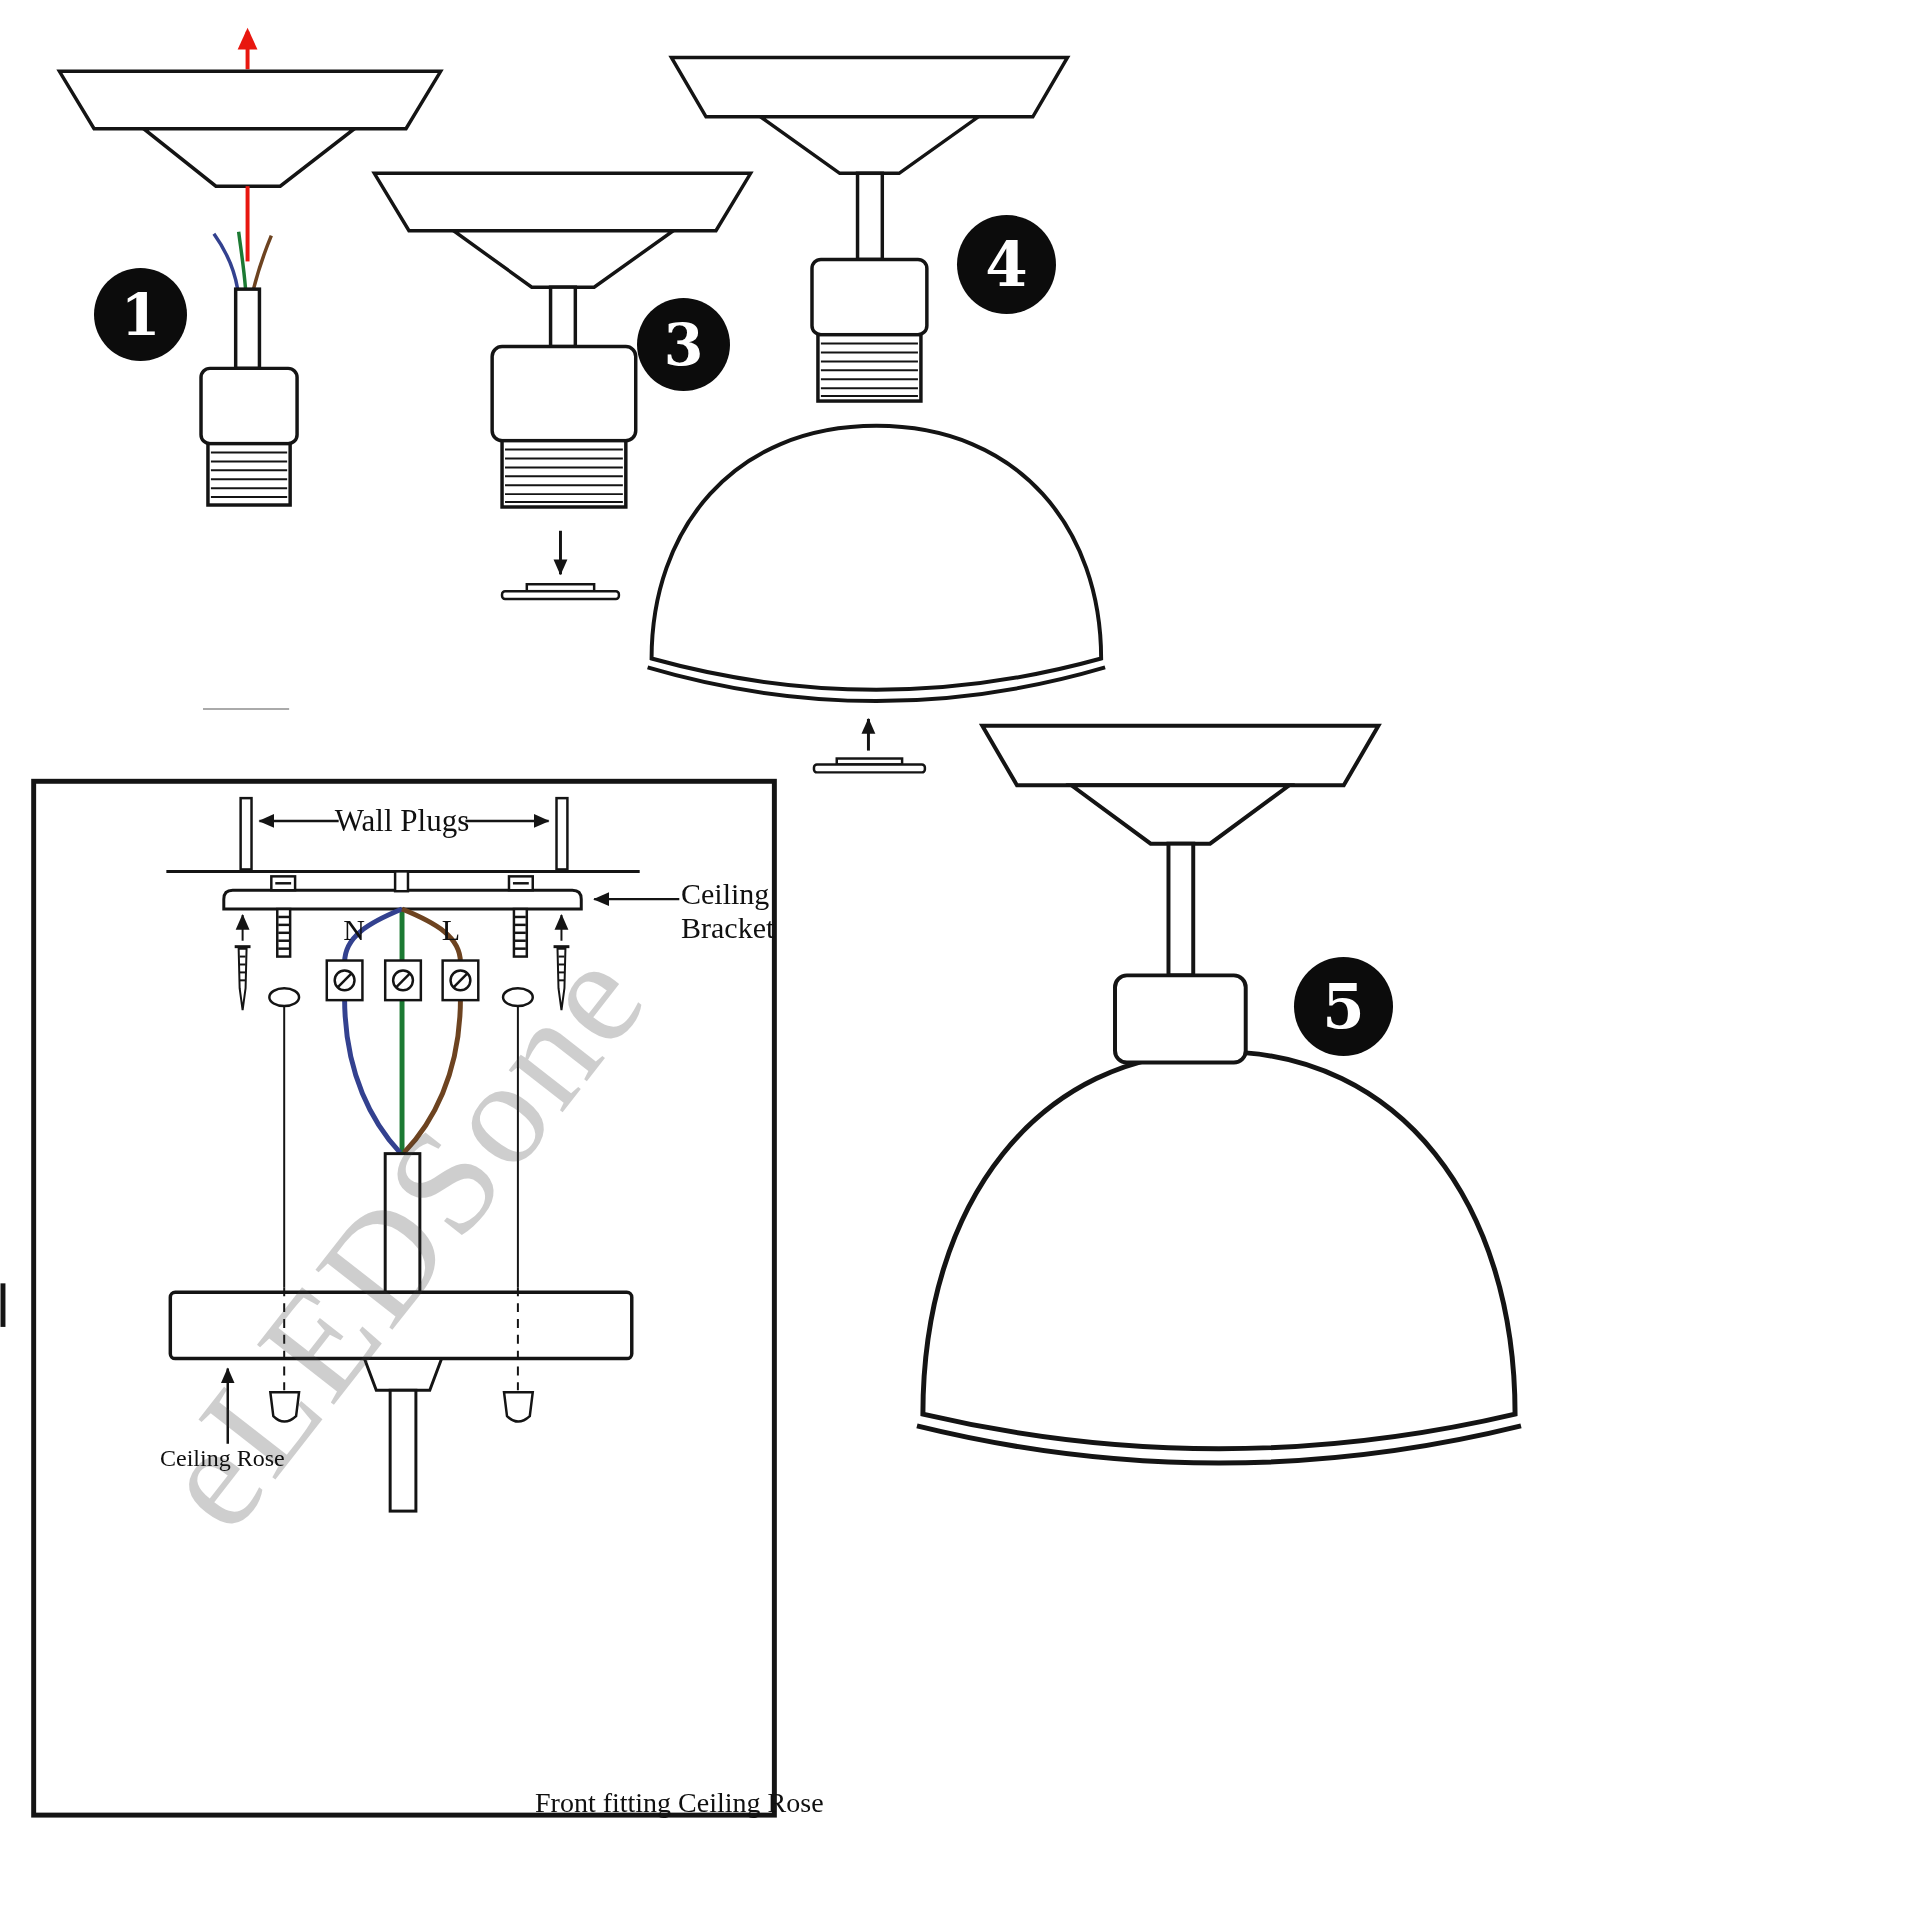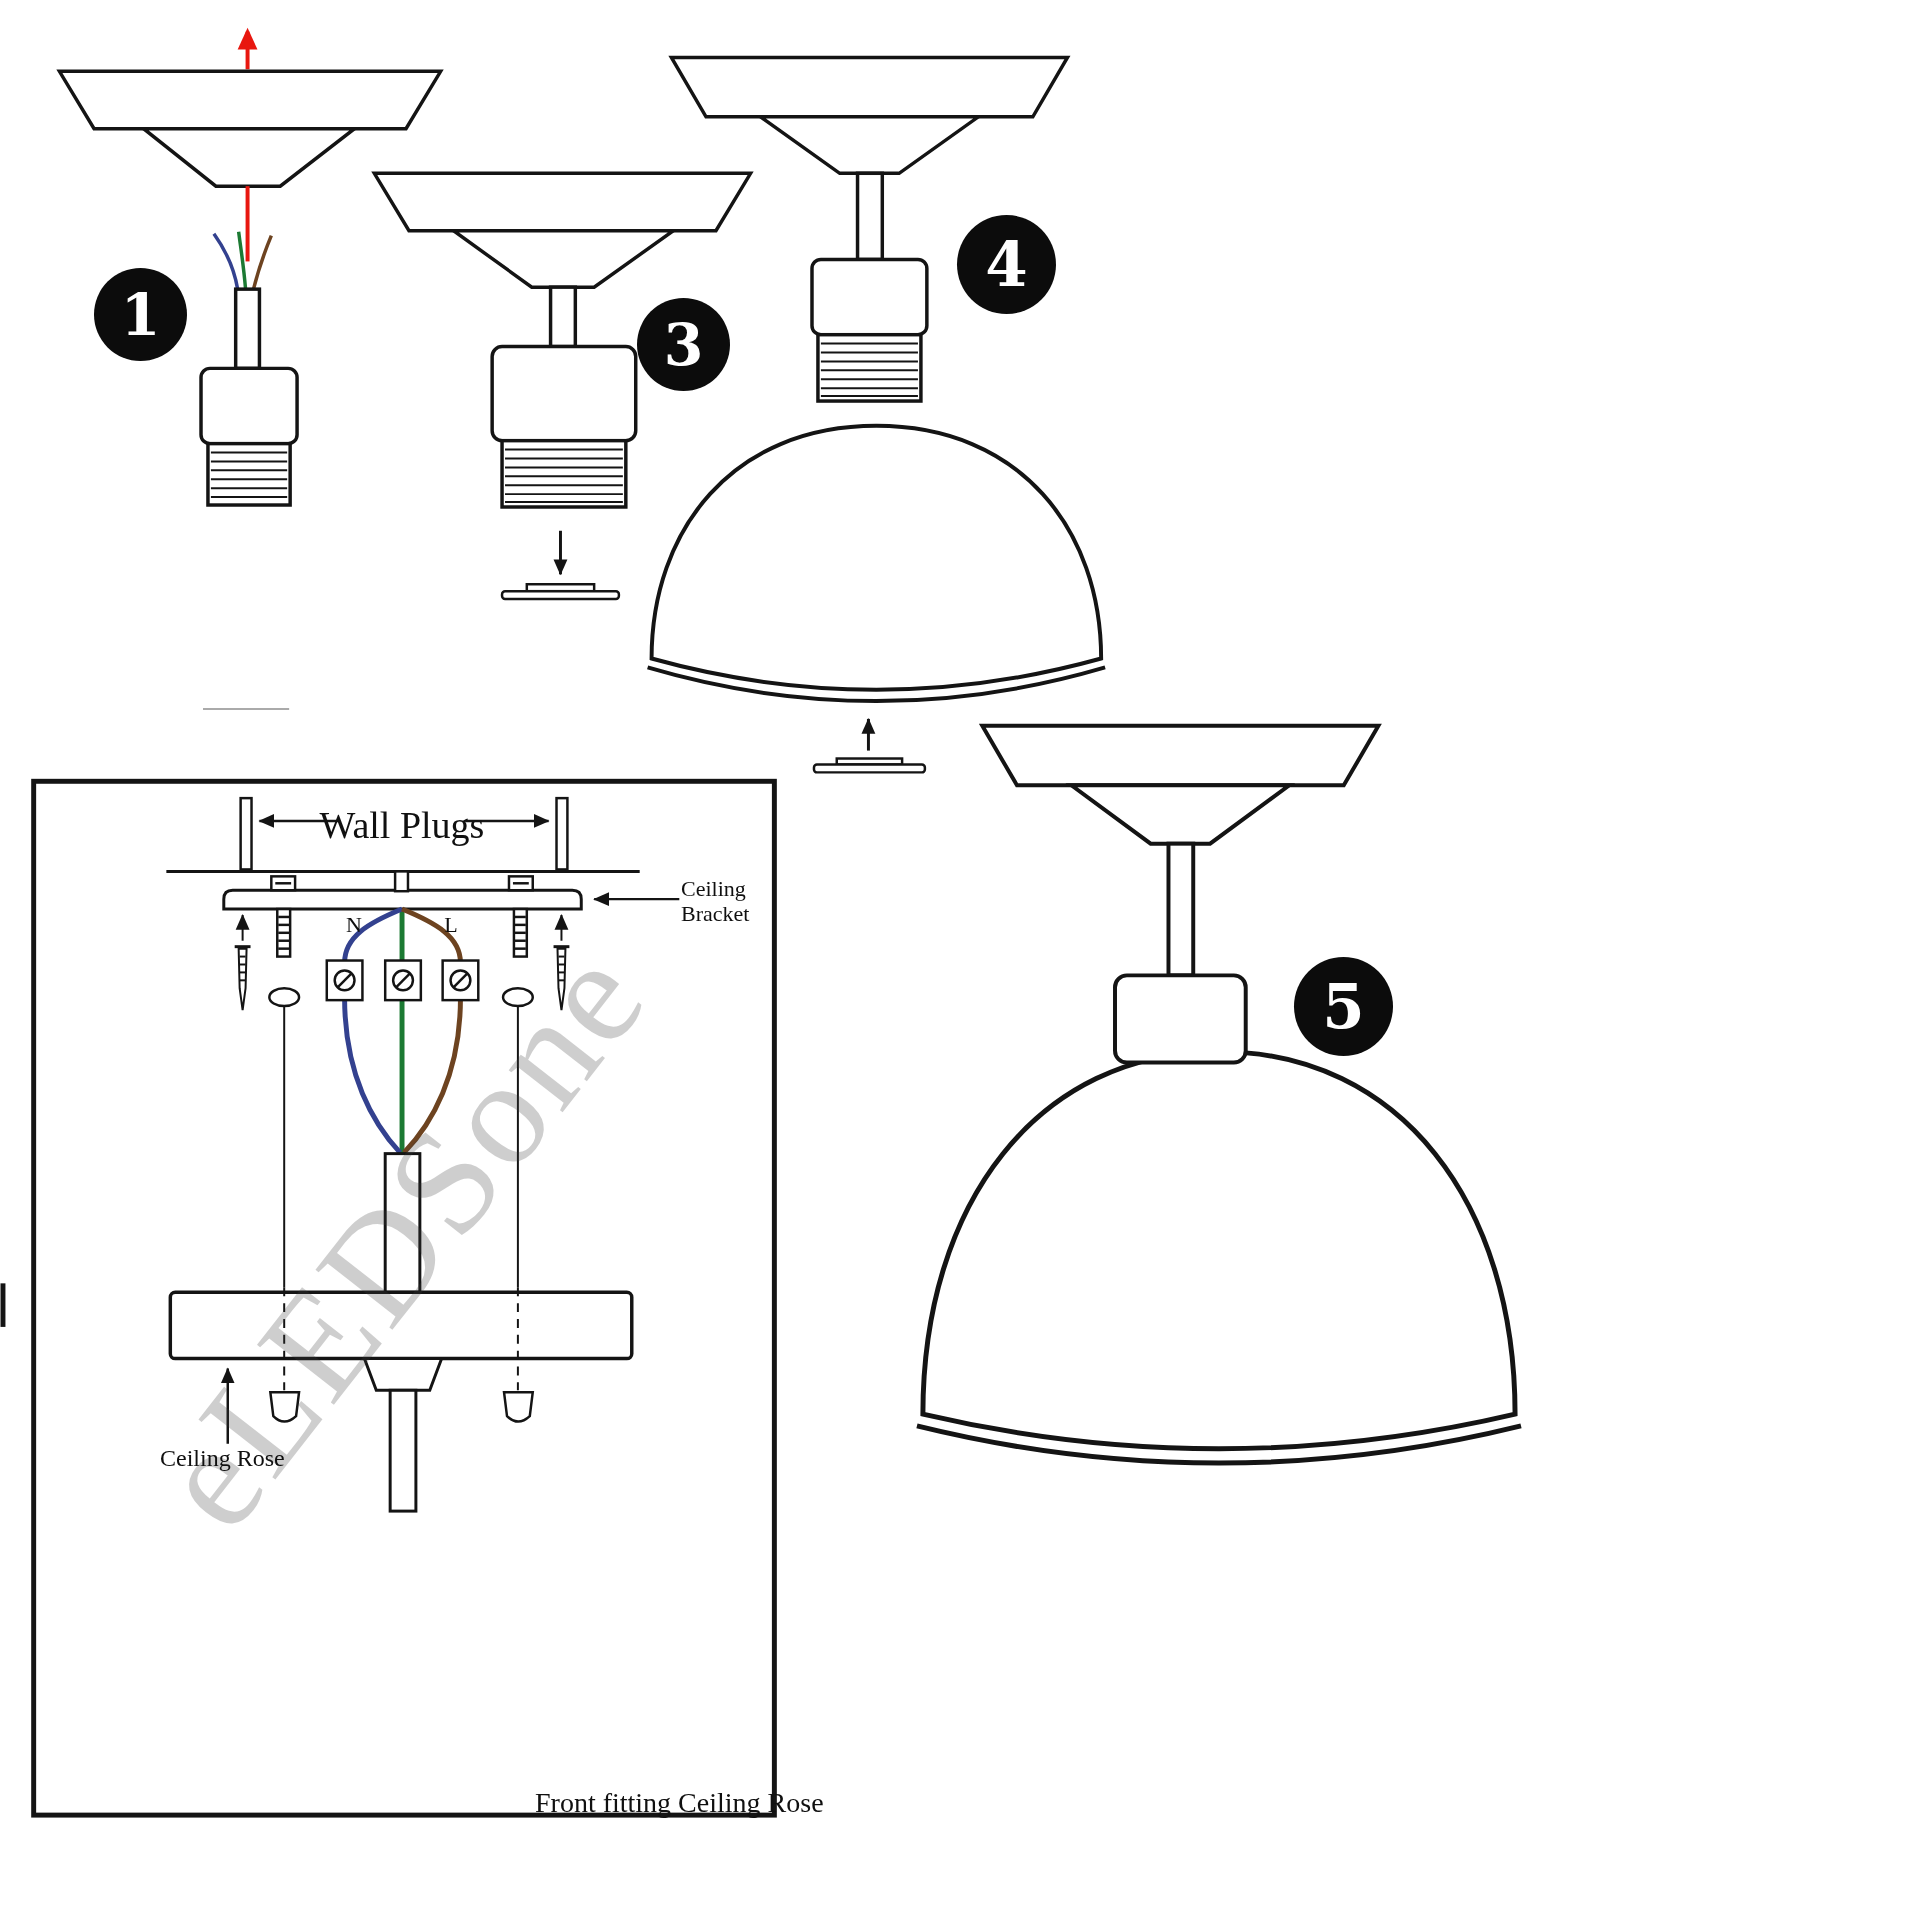--- a/index.html
+++ b/index.html
@@ -6,22 +6,22 @@
   .page{position:relative;width:1927px;height:1927px;background:#ffffff;overflow:hidden;
         font-family:"Liberation Serif", serif;color:#101010;}
   .page svg{position:absolute;left:0;top:0;}
   .badge{position:absolute;background:#0c0c0c;color:#ffffff;border-radius:50%;
          display:flex;align-items:center;justify-content:center;
          font-family:"DejaVu Serif", serif;font-weight:bold;}
   .b94{width:93px;height:93px;font-size:57px;}
   .b100{width:99px;height:99px;font-size:61px;}
   .label{position:absolute;font-family:"Liberation Serif", serif;color:#101010;
          white-space:nowrap;line-height:1.12;}
-  .lbl31{font-size:38px;}
-  .lbl30{font-size:22px;font-family:Liberation Serif, serif;}
+  .lbl31{font-size:31px;}
+  .lbl30{font-size:30px;font-family:Liberation Serif, serif;}
   .lbl32{font-size:24px;}
   .lbl28{font-size:28px;}
   .center-x{transform:translateX(-50%);}
   .wm-clip{position:absolute;left:32px;top:779px;width:744px;height:1038px;overflow:hidden;pointer-events:none;}
   .wm-text{position:absolute;left:369px;top:458px;transform:translate(-50%,-50%) rotate(-52deg);
            font-family:"Liberation Serif", serif;font-size:149px;letter-spacing:4px;
            color:rgba(60,60,60,0.25);white-space:nowrap;}
 </style>
 </head>
 <body>

